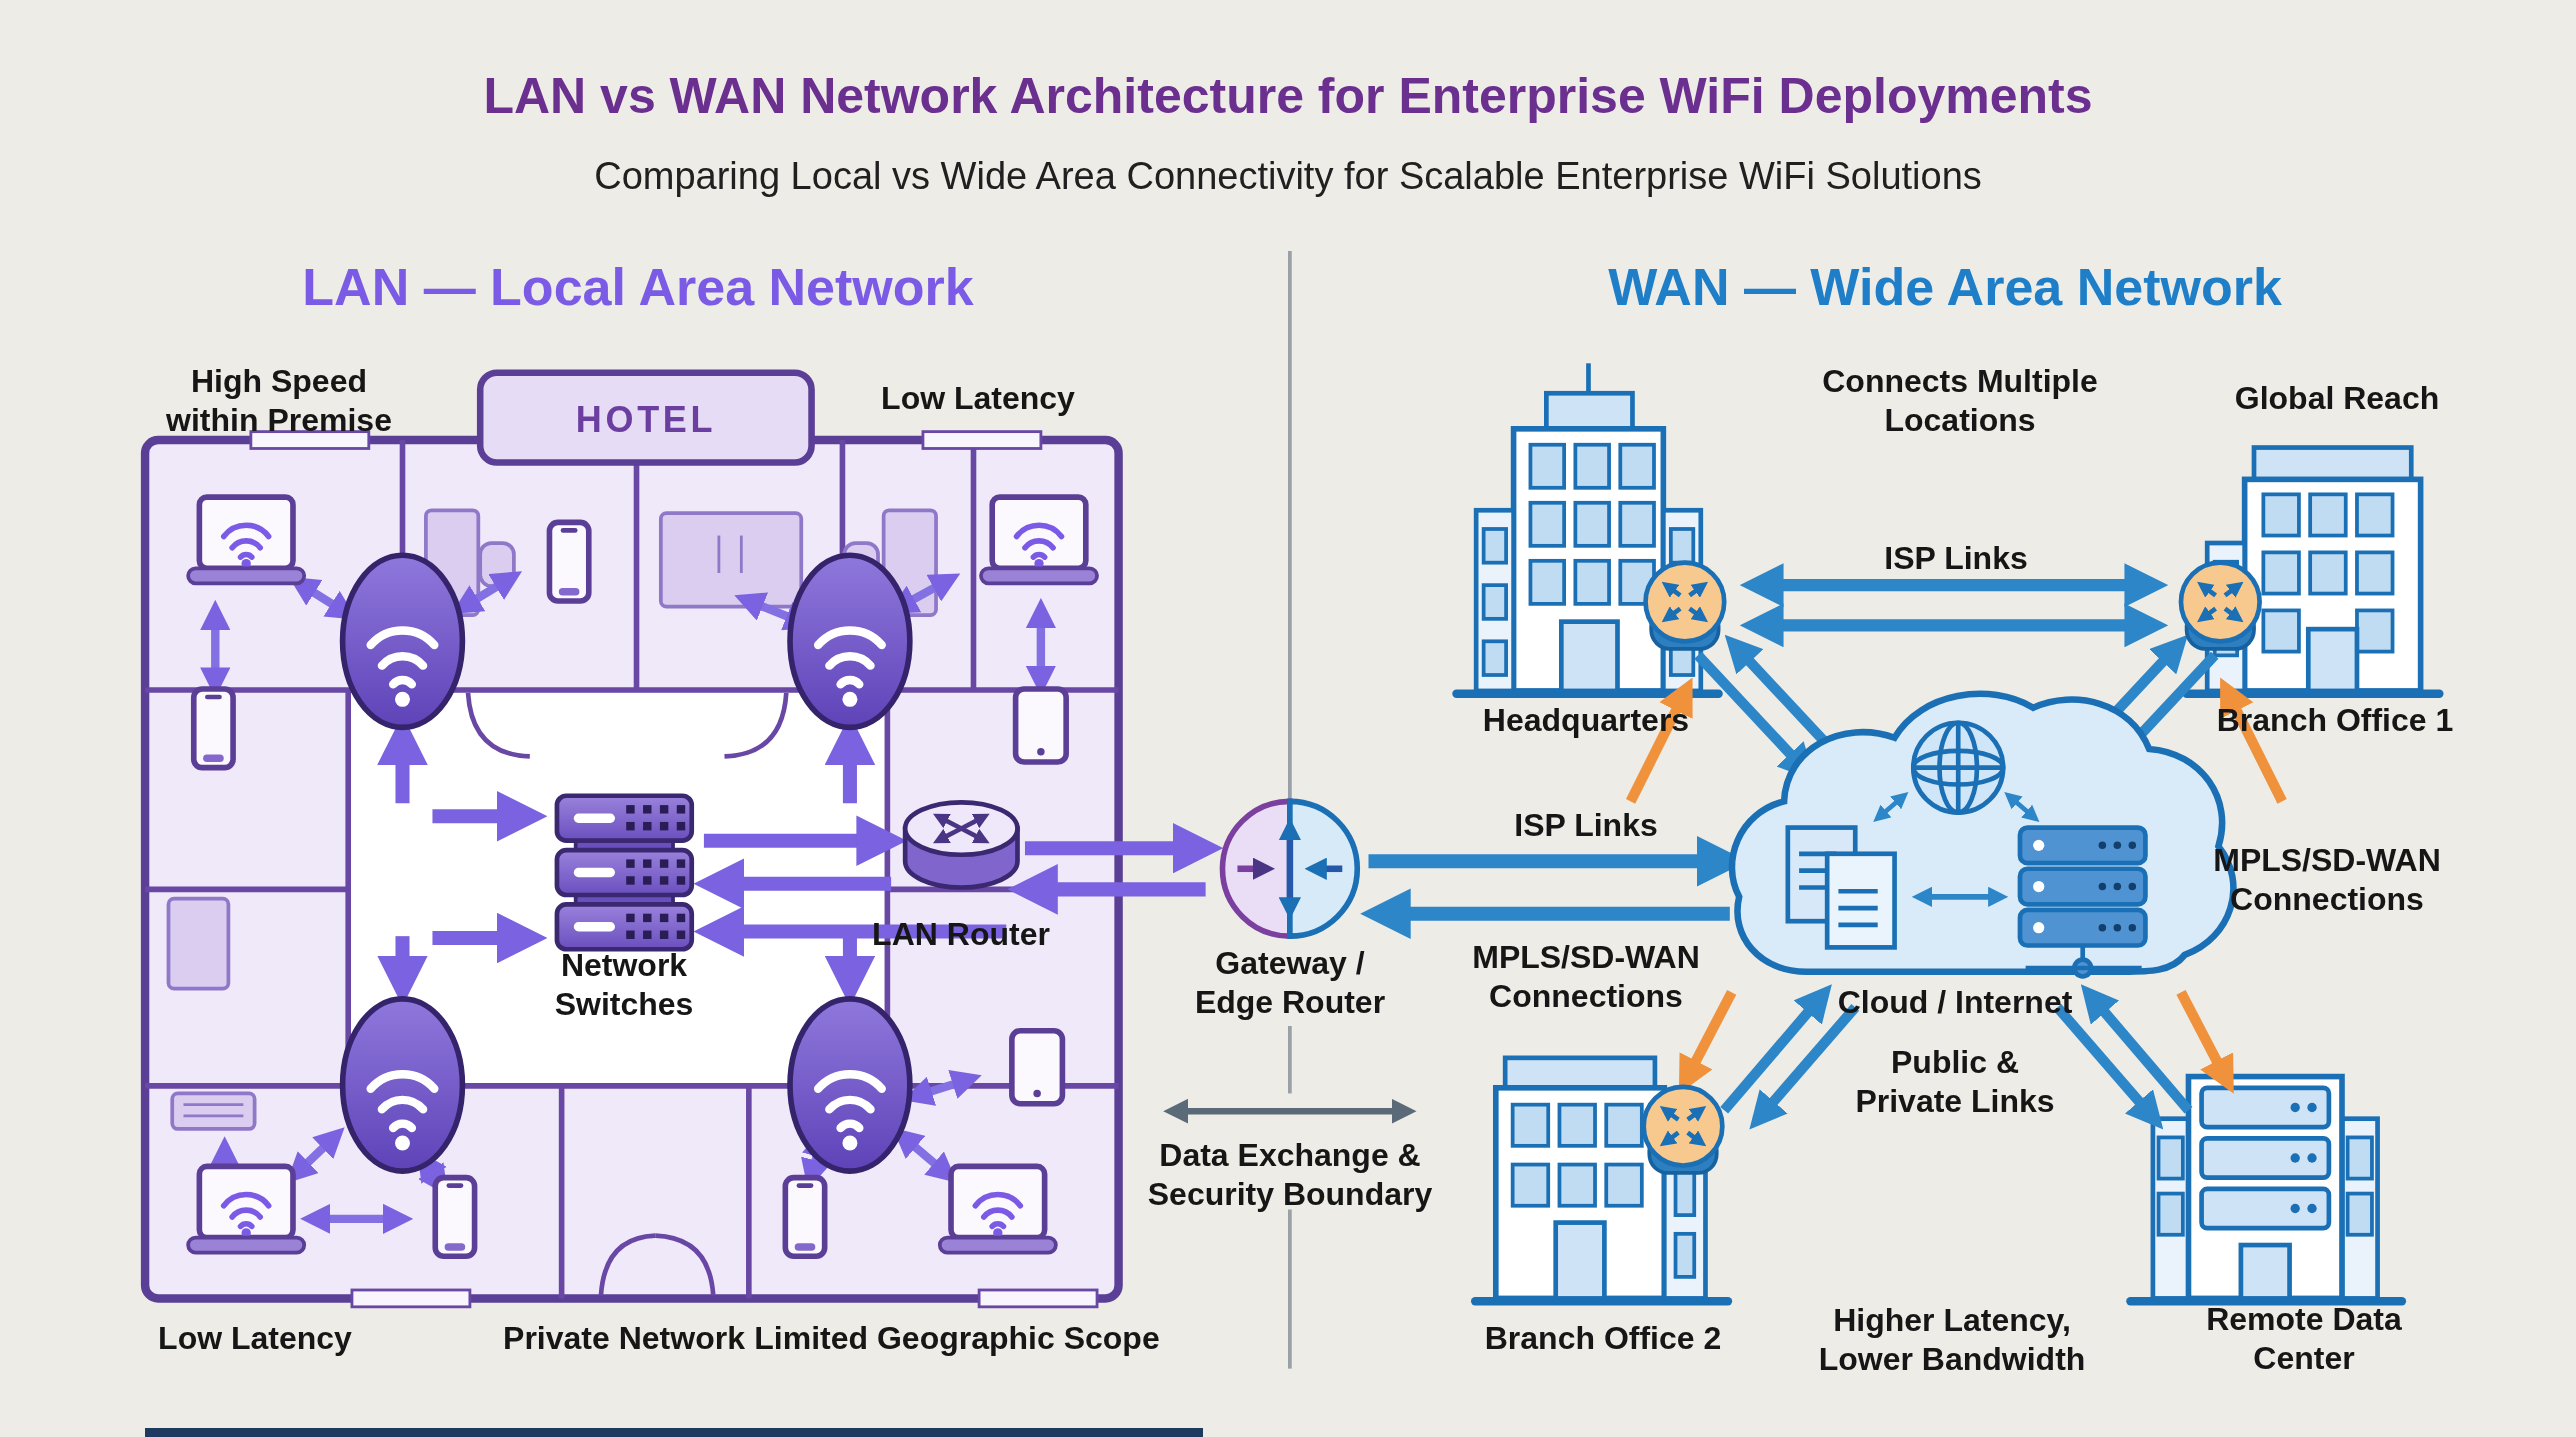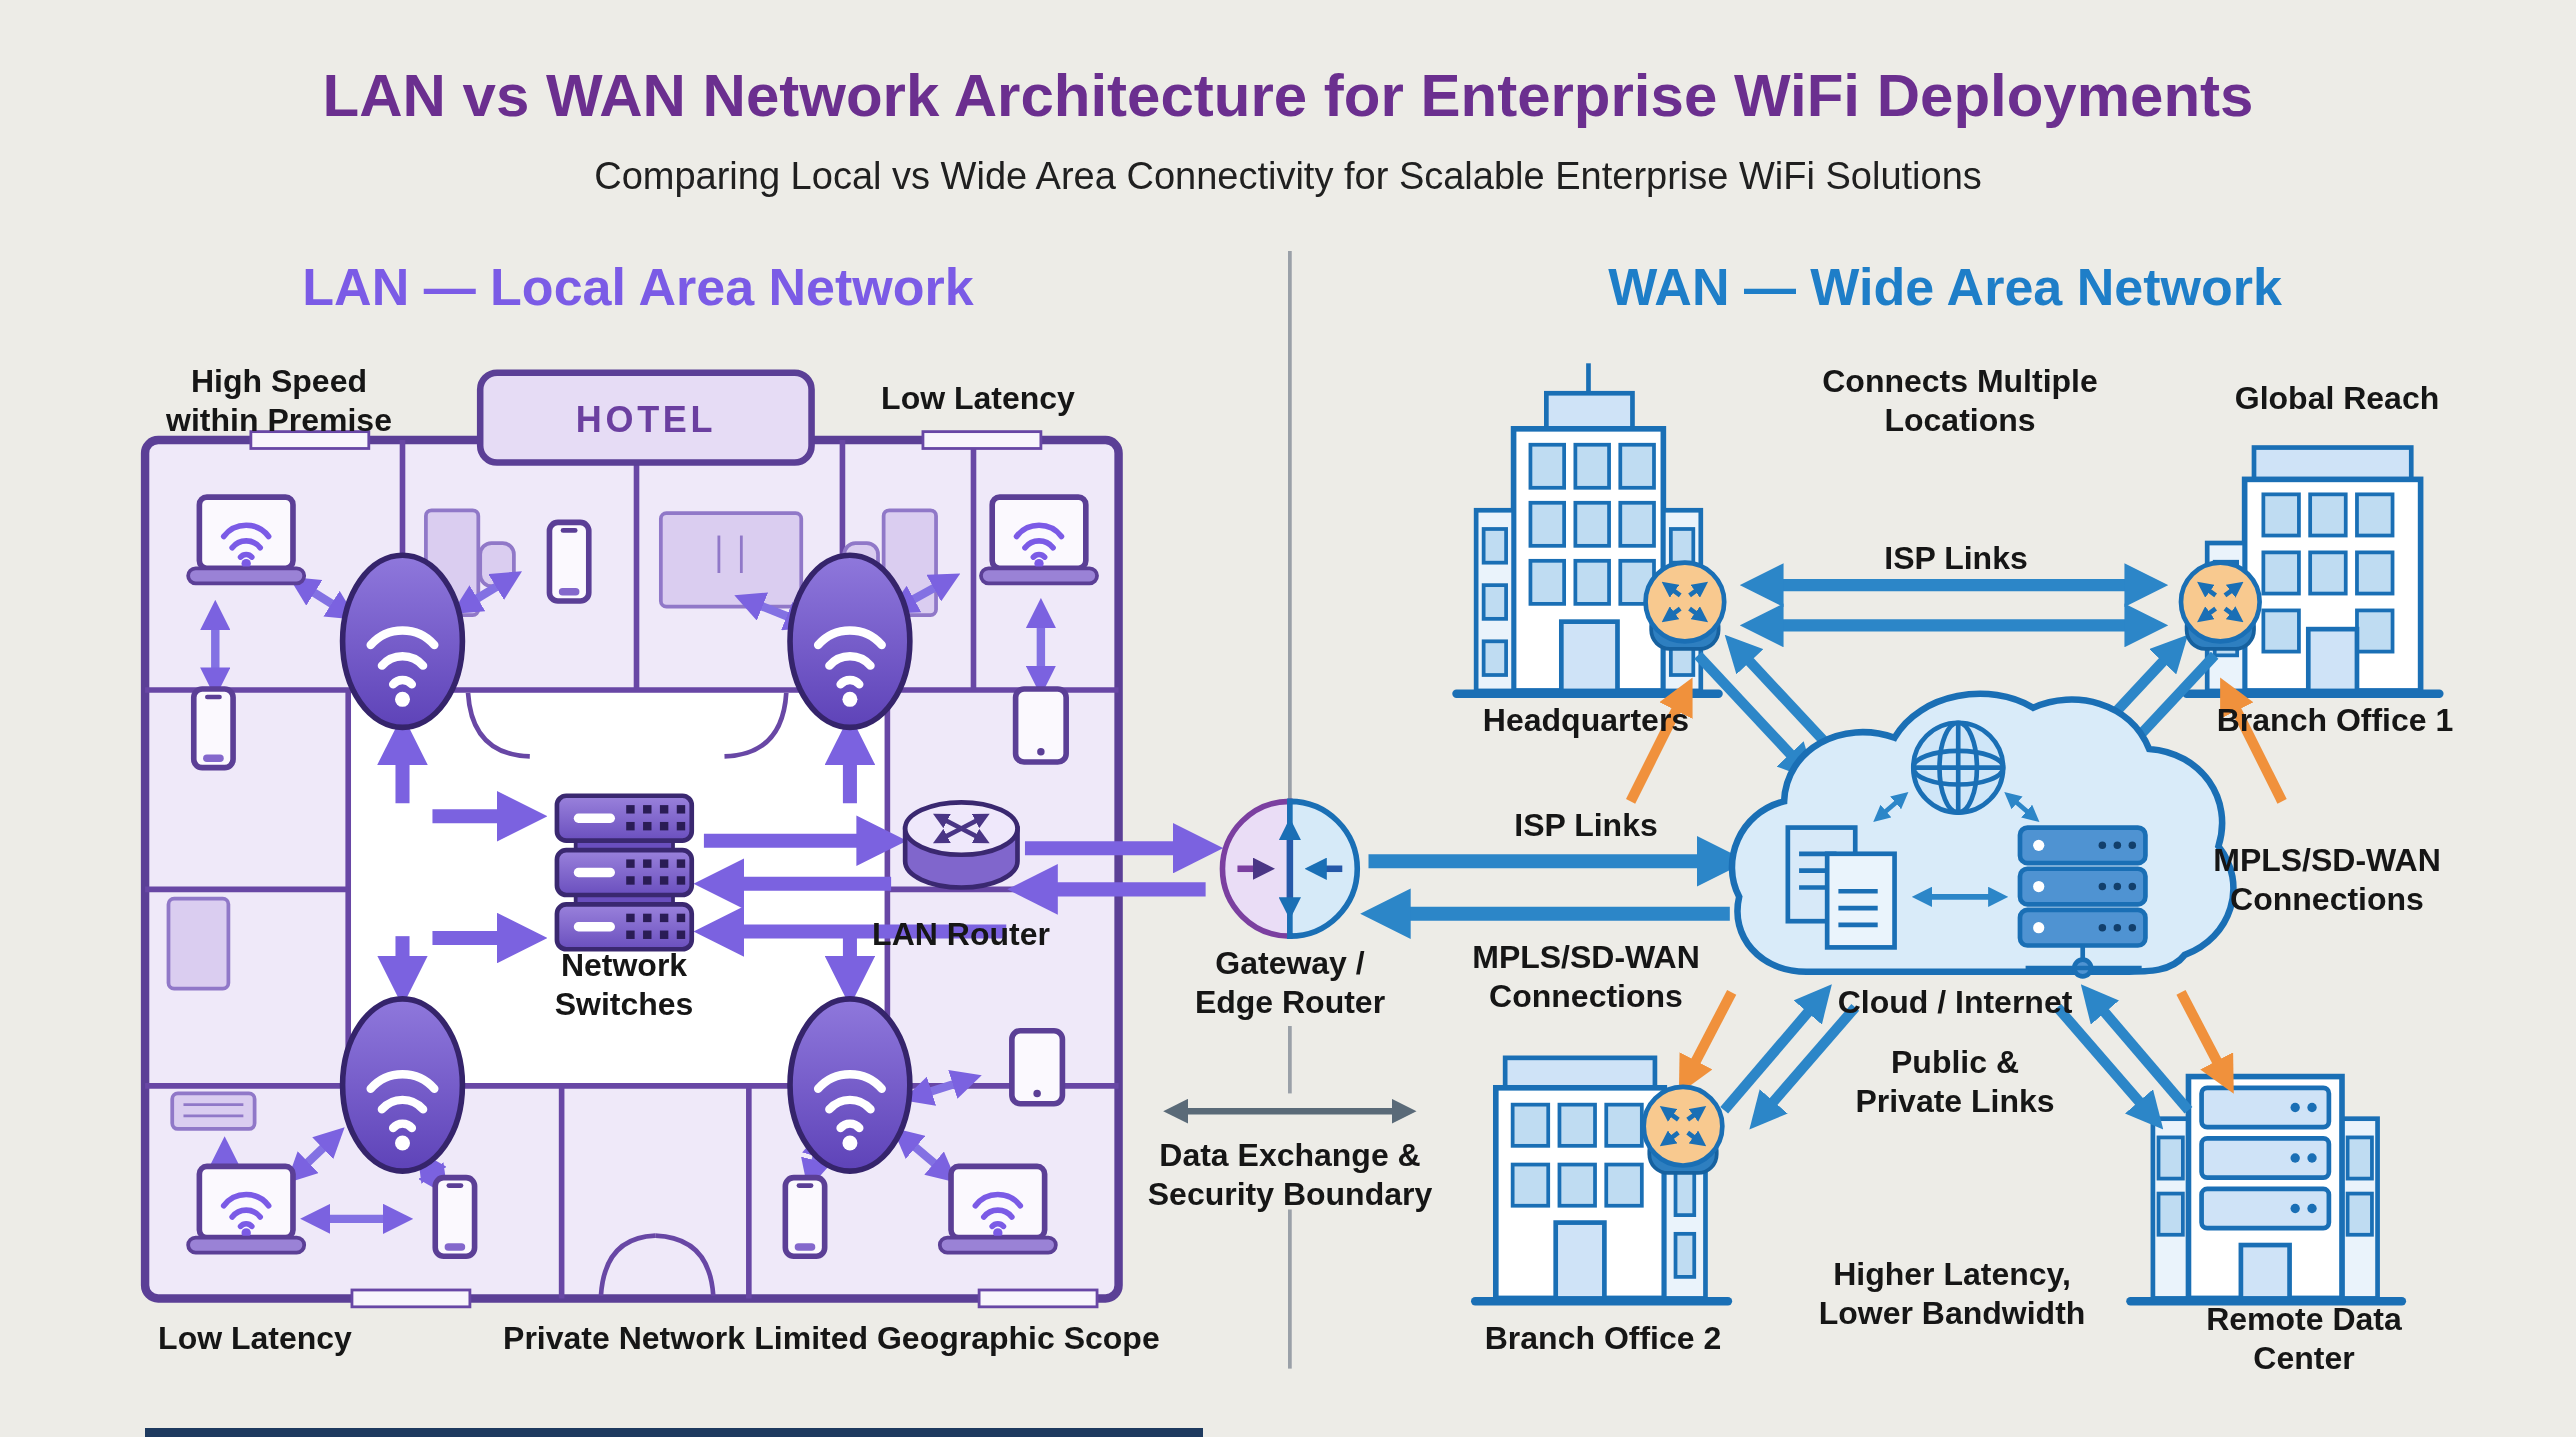--- a/index.html
+++ b/index.html
@@ -6,21 +6,21 @@
     --background:#EDECE7; --title-purple:#6B2F8F; --lan-accent:#7B5BE6; --wan-accent:#1E7EC8;
     --arrow-purple:#7B62E0; --arrow-blue:#2C86C8; --arrow-orange:#F0913C;
     --boundary-gray:#5A6A78; --navy-bar:#1E3A5F;
   }
   html,body{margin:0;padding:0;background:var(--background);}
   #canvas{position:relative;width:2576px;height:1438px;background:var(--background);
     overflow:hidden;font-family:"Liberation Sans",sans-serif;}
   #scene{position:absolute;left:0;top:0;}
   .lbl{position:absolute;transform:translate(-50%,-50%);text-align:center;font-weight:700;
     font-size:32px;line-height:1.22;color:#161616;white-space:pre-line;}
-  .title{font-size:60px;color:var(--title-purple);white-space:nowrap;}
+  .title{font-size:50px;color:var(--title-purple);white-space:nowrap;}
   .subtitle{font-size:38px;font-weight:400;color:#202020;white-space:nowrap;}
   .lan-h{font-size:52px;color:var(--lan-accent);white-space:nowrap;}
   .wan-h{font-size:52px;color:var(--wan-accent);white-space:nowrap;}
   .hotel{font-size:36px;color:#6B3FA0;letter-spacing:3.7px;}
   .bar{position:absolute;background:var(--navy-bar);}
   
   .wallO{fill:#EFE9F9;stroke:#5B3F96;stroke-width:9;}
   .wall{stroke:#6847A5;stroke-width:6;fill:none;}
   .wb{fill:#F8F5FC;stroke:#6847A5;stroke-width:3;}
   .door{fill:none;stroke:#6847A5;stroke-width:5;}
@@ -468,20 +468,20 @@
 <div class="lbl" style="left:2335px;top:721px">Branch Office 1</div>
 <div class="lbl" style="left:1586px;top:826px">ISP Links</div>
 <div class="lbl" style="left:1586px;top:977px">MPLS/SD-WAN
 Connections</div>
 <div class="lbl" style="left:2327px;top:880px">MPLS/SD-WAN
 Connections</div>
 <div class="lbl" style="left:1955px;top:1003px">Cloud / Internet</div>
 <div class="lbl" style="left:1955px;top:1082px">Public &amp;
 Private Links</div>
 <div class="lbl" style="left:1603px;top:1339px">Branch Office 2</div>
-<div class="lbl" style="left:1952px;top:1294px">Higher Latency,
+<div class="lbl" style="left:1952px;top:1340px">Higher Latency,
 Lower Bandwidth</div>
 <div class="lbl" style="left:2304px;top:1339px">Remote Data Center</div>
 
 <div class="bar" style="left:145px;top:1428px;width:1058px;height:9.4px"></div>
 
 </div>
 
 
 </body></html>

